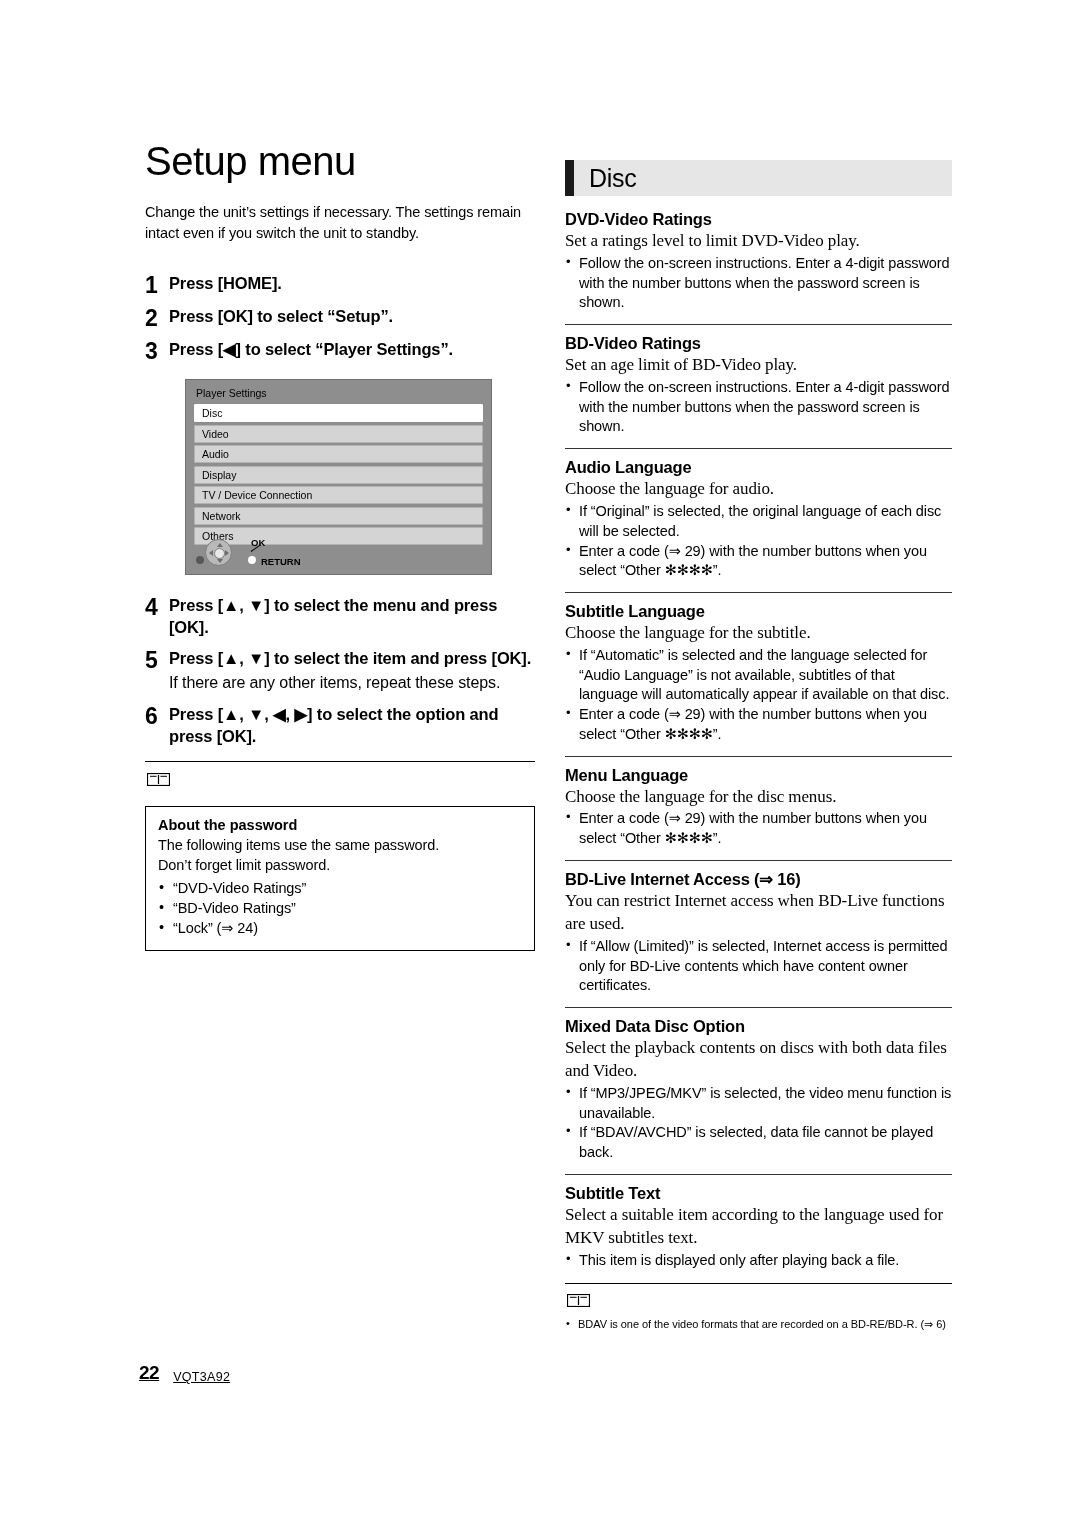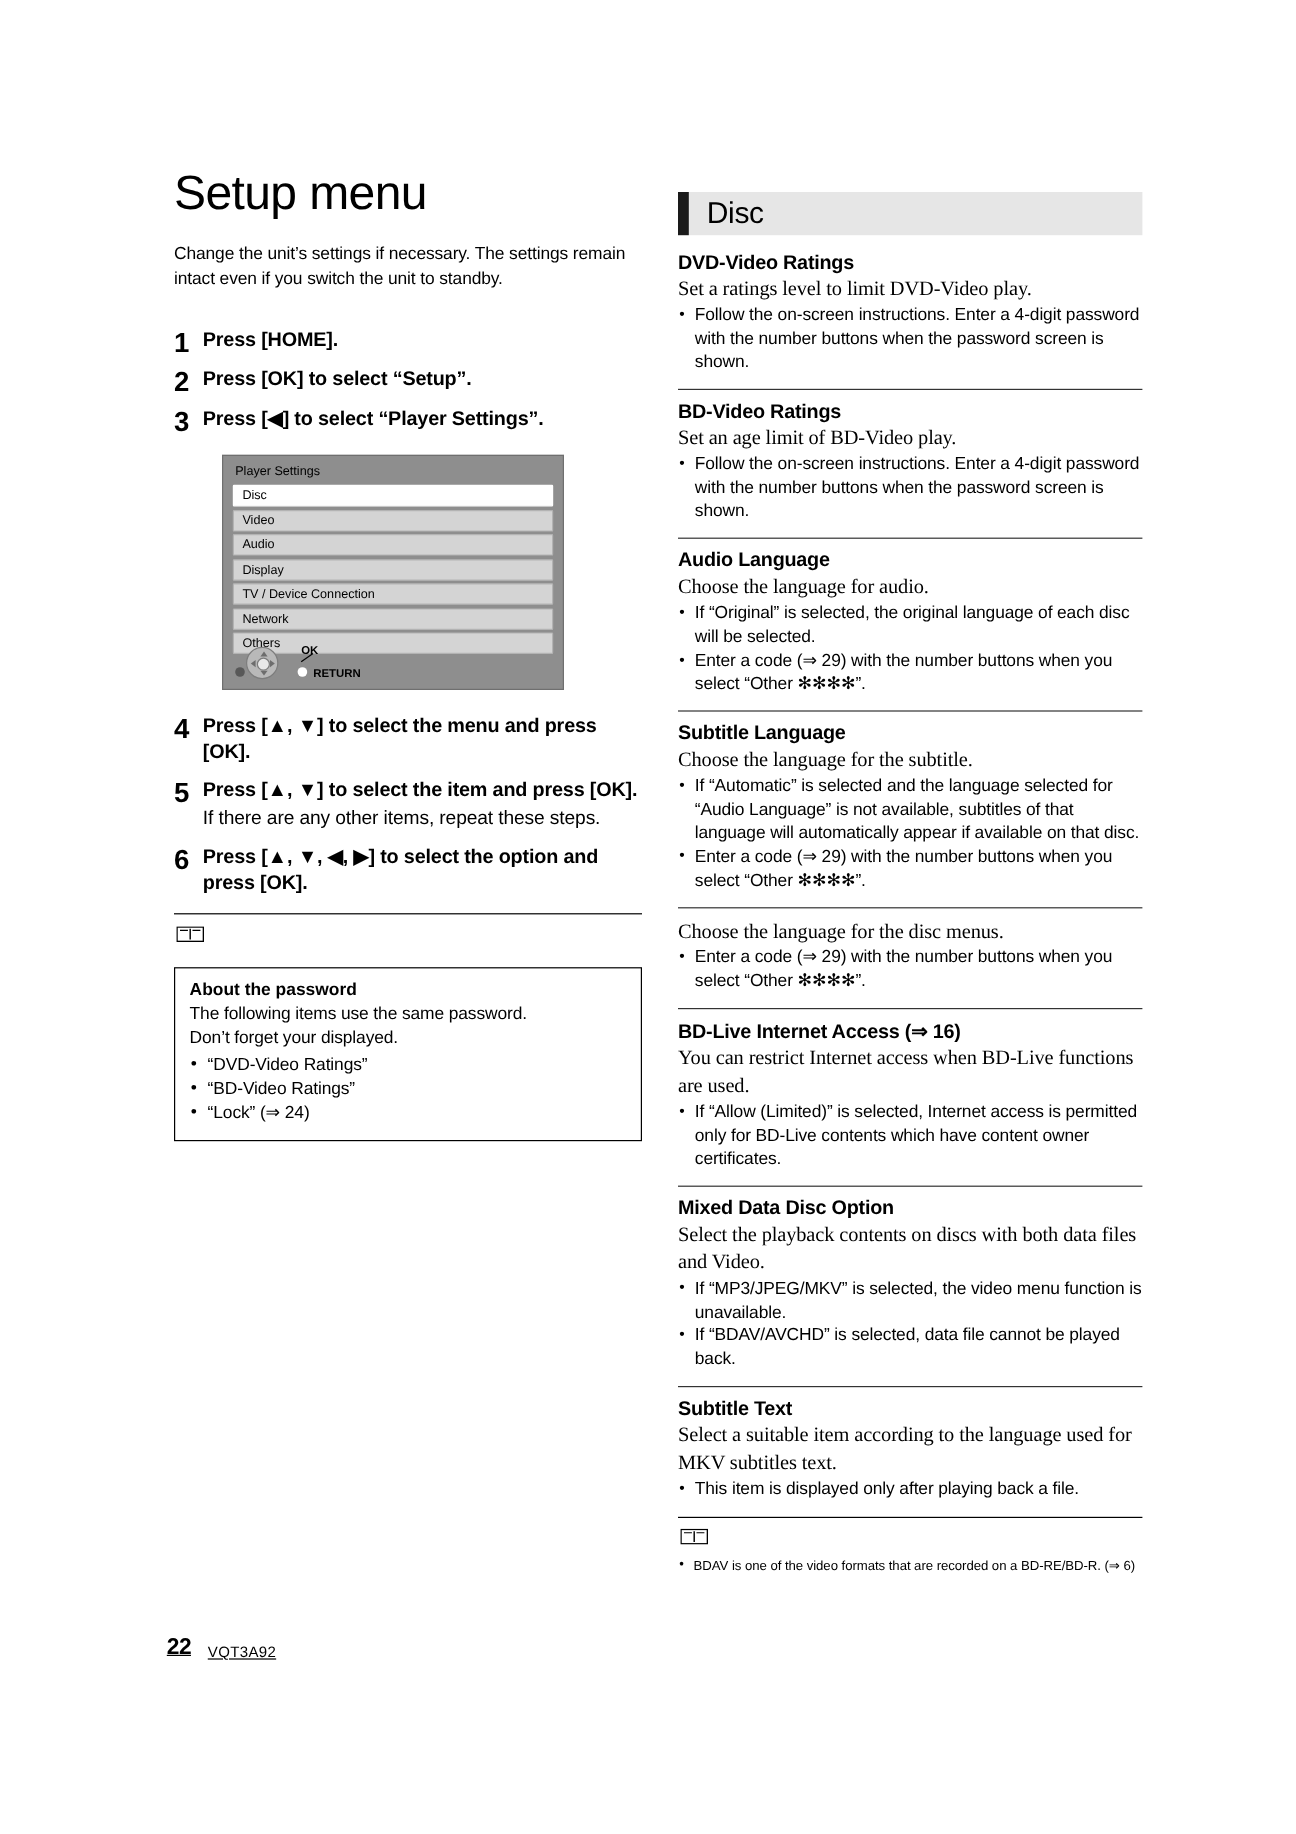--- a/index.html
+++ b/index.html
@@ -30,21 +30,21 @@
   .step { display:flex; align-items:flex-start; margin-bottom:9px; }
   .step-num {
     font-size:23px; font-weight:bold; line-height:1;
     width:24px; flex:0 0 24px; margin-top:1px;
   }
   .step-body { font-size:16.5px; font-weight:bold; line-height:1.32; letter-spacing:-0.15px; }
   .step-sub { font-size:16px; font-weight:normal; line-height:1.4; margin-top:3px; letter-spacing:-0.1px;}
 
   
   .menu-shot {
-    width:285px; height:196px; margin:16px 0 20px 40px;
+    width:307px; height:196px; margin:16px 0 20px 40px;
     background:#8e8e8e; border:1px solid #6f6f6f; padding:6px 8px 0 8px;
     position:relative;
   }
   .menu-title { font-size:10.5px; color:#000; margin:1px 0 5px 2px; }
   .menu-item {
     background:#d4d4d4; border:1px solid #b3b3b3;
     font-size:10.5px; padding:2px 0 2px 7px; margin-bottom:2.5px;
     color:#000; border-radius:1px;
   }
   .menu-item.selected { background:#ffffff; border-color:#ffffff; }
@@ -218,21 +218,21 @@
         <rect x="0.5" y="0.5" width="22" height="12" fill="none" stroke="#000" stroke-width="1.2"></rect>
         <line x1="11.5" y1="2" x2="11.5" y2="11" stroke="#000" stroke-width="1.2"></line>
         <line x1="3" y1="3.3" x2="9.6" y2="3.3" stroke="#000" stroke-width="1"></line>
         <line x1="13.4" y1="3.3" x2="20" y2="3.3" stroke="#000" stroke-width="1"></line>
       </svg>
     </span>
 
     <div class="pw-box">
       <div class="pw-title">About the password</div>
       <p class="pw-line">The following items use the same password.</p>
-      <p class="pw-line">Don’t forget your displayed.</p>
+      <p class="pw-line">Don’t forget limit password.</p>
       <ul class="pw-items">
         <li>“DVD-Video Ratings”</li>
         <li>“BD-Video Ratings”</li>
         <li>“Lock” (⇒ 24)</li>
       </ul>
     </div>
   </div>
 
   <div class="col-right">
 
@@ -273,20 +273,21 @@
       <h3 class="item-h">Subtitle Language</h3>
       <p class="item-p">Choose the language for the subtitle.</p>
       <ul class="b-list">
         <li>If “Automatic” is selected and the language selected for “Audio Language” is not available, subtitles of that language will automatically appear if available on that disc.</li>
         <li>Enter a code (⇒ 29) with the number buttons when you select “Other ✻✻✻✻”.</li>
       </ul>
     </div>
     <hr class="hr-sec">
 
     <div class="item">
+      <h3 class="item-h">Menu Language</h3>
       <p class="item-p">Choose the language for the disc menus.</p>
       <ul class="b-list">
         <li>Enter a code (⇒ 29) with the number buttons when you select “Other ✻✻✻✻”.</li>
       </ul>
     </div>
     <hr class="hr-sec">
 
     <div class="item">
       <h3 class="item-h">BD-Live Internet Access (⇒ 16)</h3>
       <p class="item-p">You can restrict Internet access when BD-Live functions are used.</p>

